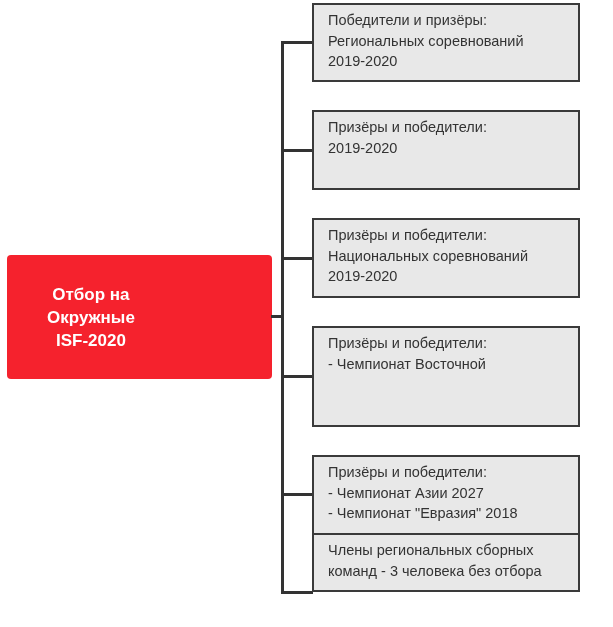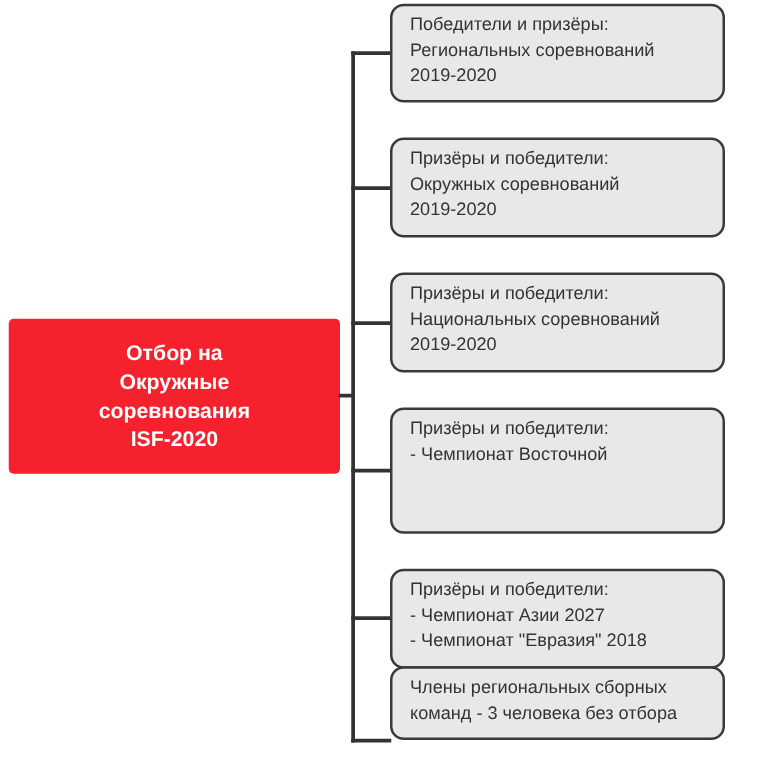--- a/index.html
+++ b/index.html
@@ -4,43 +4,42 @@
   <style>
     html, body { margin: 0; padding: 0; }
     body {
       width: 613px; height: 627px; position: relative; overflow: hidden;
       background: #ffffff;
       font-family: "Liberation Sans", "DejaVu Sans", sans-serif;
     }
     .root-node {
       position: absolute; left: 7px; top: 255px; width: 265px; height: 124px;
       background: #f5222d; border-radius: 4px;
-      display: flex; align-items: center; justify-content: center;
+      display: flex; align-items: center; justify-content: flex-start;
       text-align: center; color: #ffffff; font-weight: bold;
       font-size: 17px; line-height: 23px;
       box-sizing: border-box; padding: 0 40px;
     }
     .root-node .lines span { display: block; }
     .line { position: absolute; background: #333333; }
     .child-node {
       position: absolute; left: 312px; width: 268px;
-      background: #e8e8e8; border: 2px solid #3a3a3a; border-radius: 11px;
+      background: #e8e8e8; border: 2px solid #3a3a3a; border-radius: 0;
       box-sizing: border-box; padding: 5px 14px;
       color: #333333; font-size: 14.5px; line-height: 20.5px;
     }
     .child-node span { display: block; white-space: nowrap; }
   </style>
 </head>
 <body>
 
 <div class="root-node">
   <div class="lines">
     <span>Отбор на</span>
     <span>Окружные</span>
-    <span>соревнования</span>
     <span>ISF-2020</span>
   </div>
 </div>
 
 <div class="line" style="left:271px; top:315px; width:12px; height:3px;"></div>
 <div class="line" style="left:281px; top:41px; width:3px; height:553px;"></div>
 <div class="line" style="left:281px; top:41px; width:32px; height:3px;"></div>
 <div class="line" style="left:281px; top:149px; width:32px; height:3px;"></div>
 <div class="line" style="left:281px; top:257px; width:32px; height:3px;"></div>
 <div class="line" style="left:281px; top:375px; width:32px; height:3px;"></div>
@@ -48,21 +47,20 @@
 <div class="line" style="left:281px; top:591px; width:32px; height:3px;"></div>
 
 <div class="child-node" style="top:3px; height:79px;">
   <span>Победители и призёры:</span>
   <span>Региональных соревнований</span>
   <span>2019-2020</span>
 </div>
 
 <div class="child-node" style="top:110px; height:80px;">
   <span>Призёры и победители:</span>
-  <span>Окружных соревнований</span>
   <span>2019-2020</span>
 </div>
 
 <div class="child-node" style="top:218px; height:80px;">
   <span>Призёры и победители:</span>
   <span>Национальных соревнований</span>
   <span>2019-2020</span>
 </div>
 
 <div class="child-node" style="top:326px; height:101px;">

